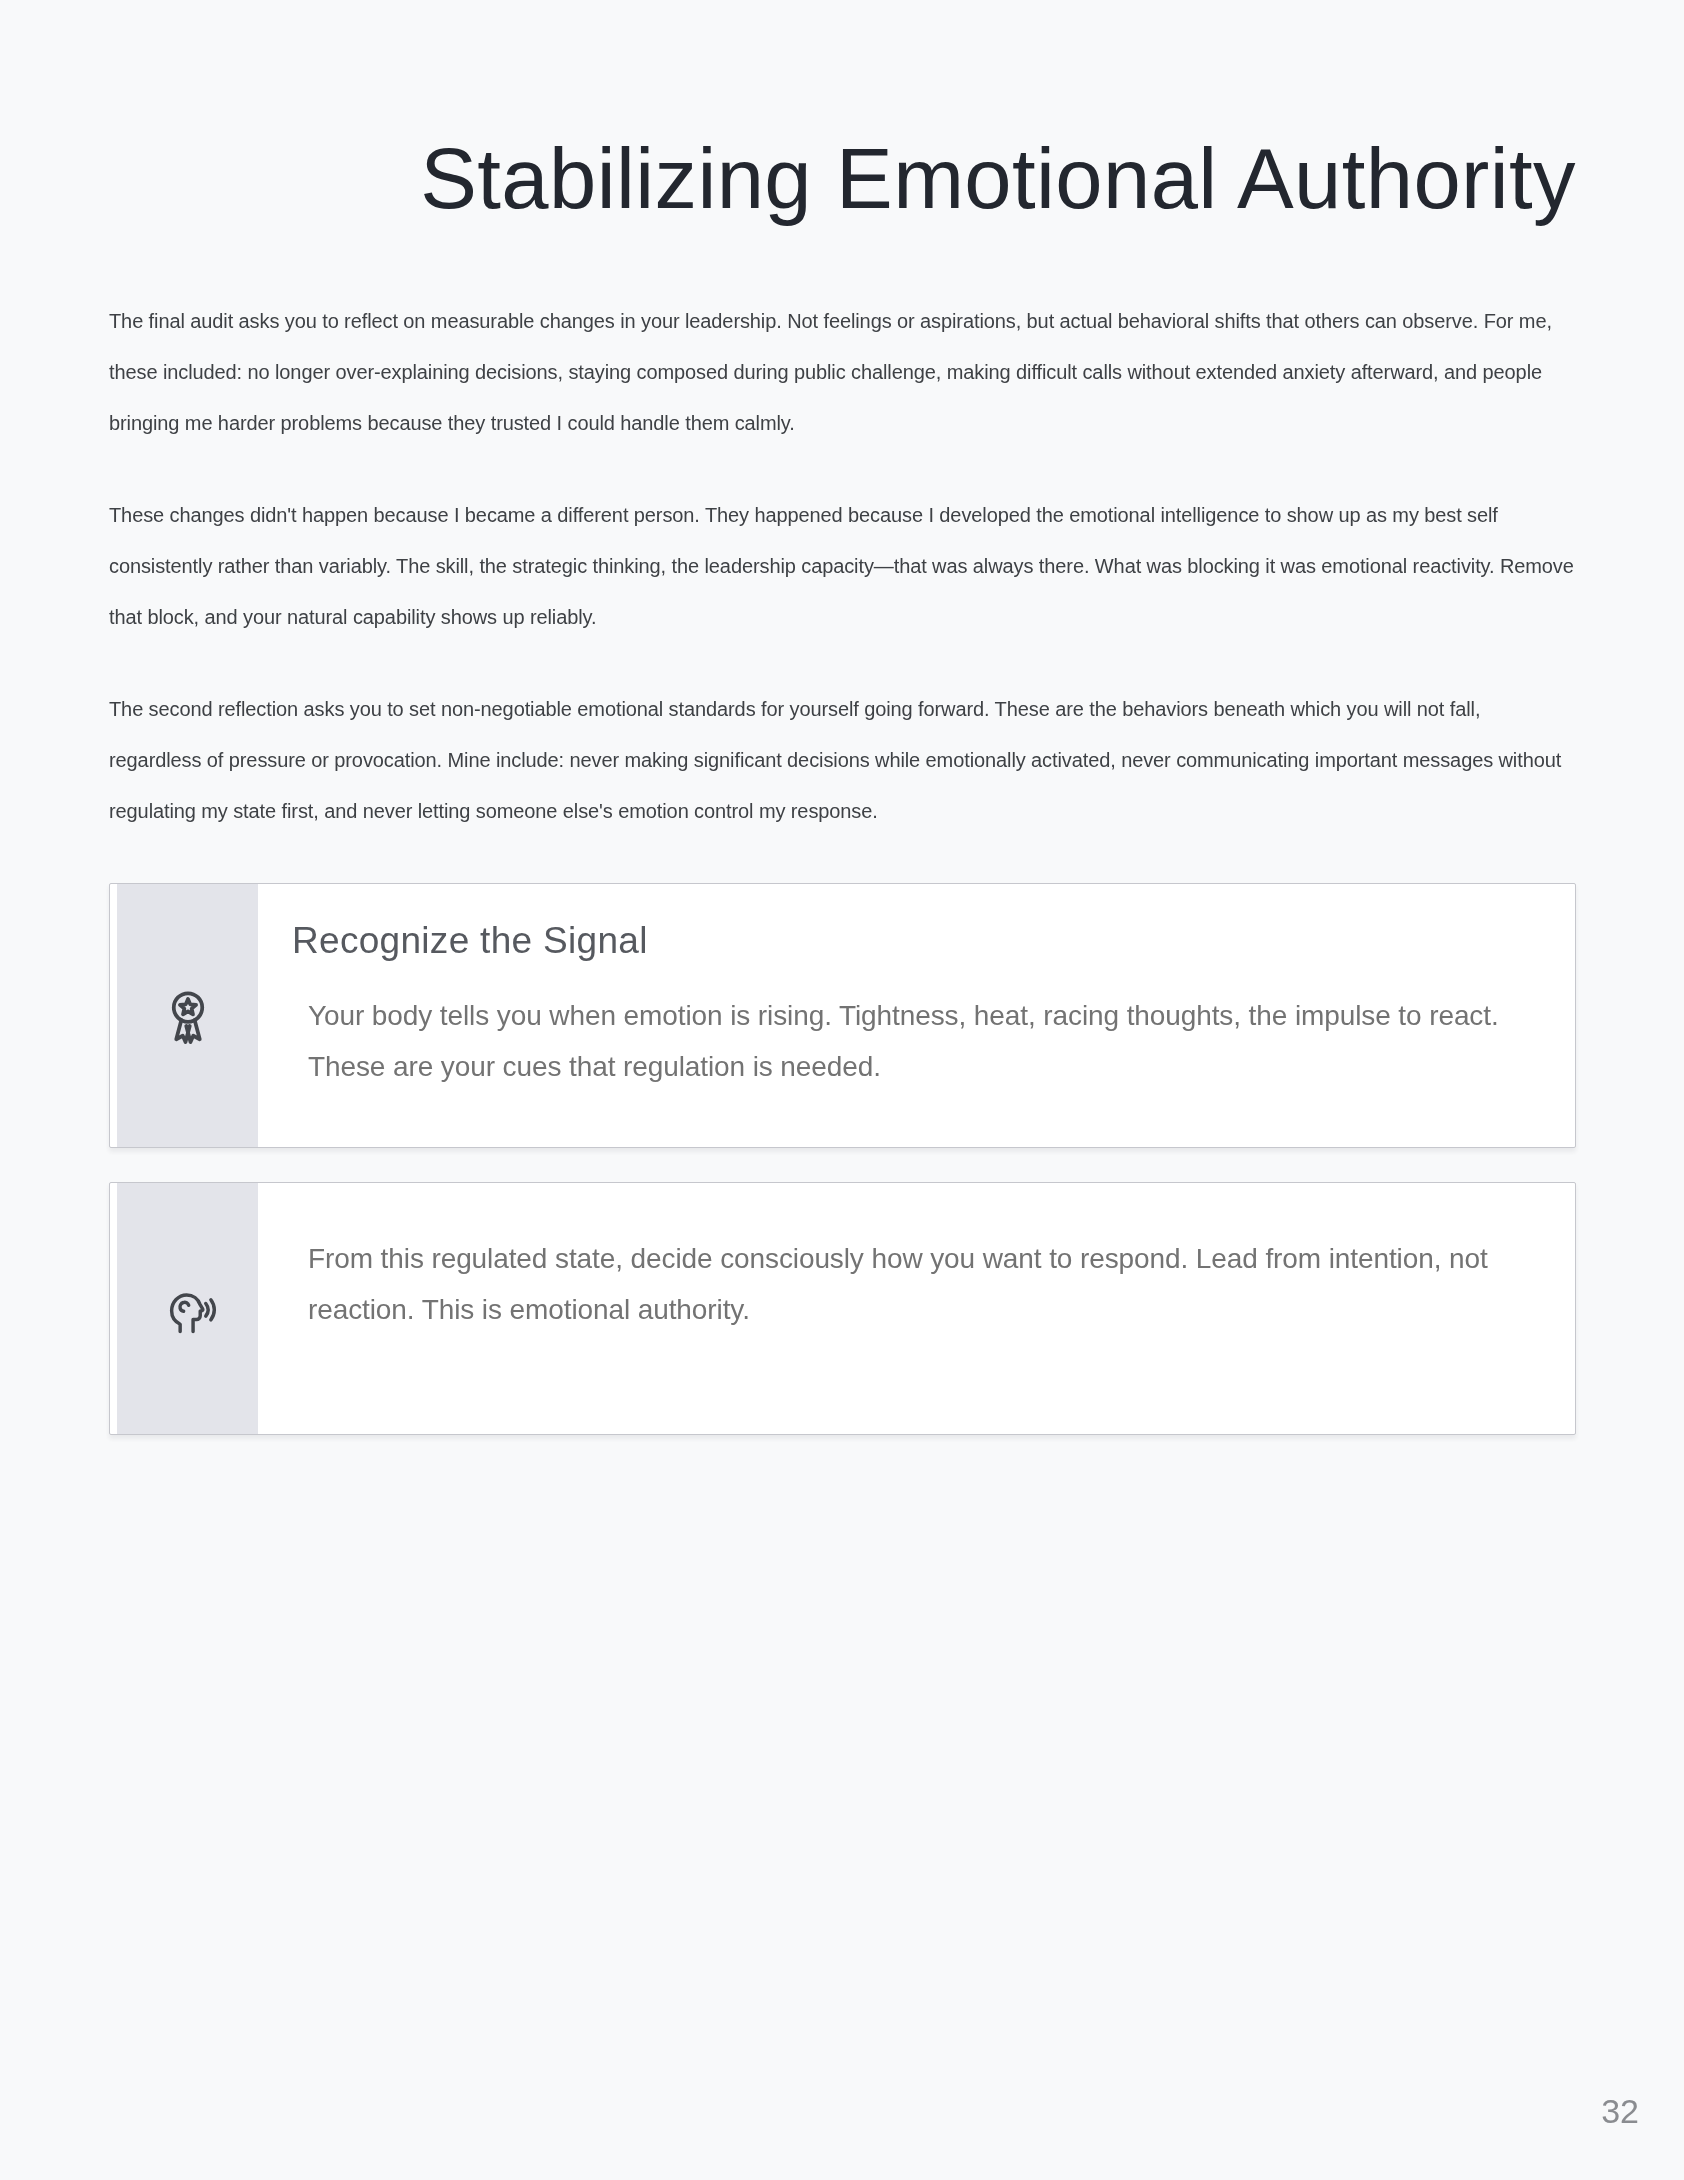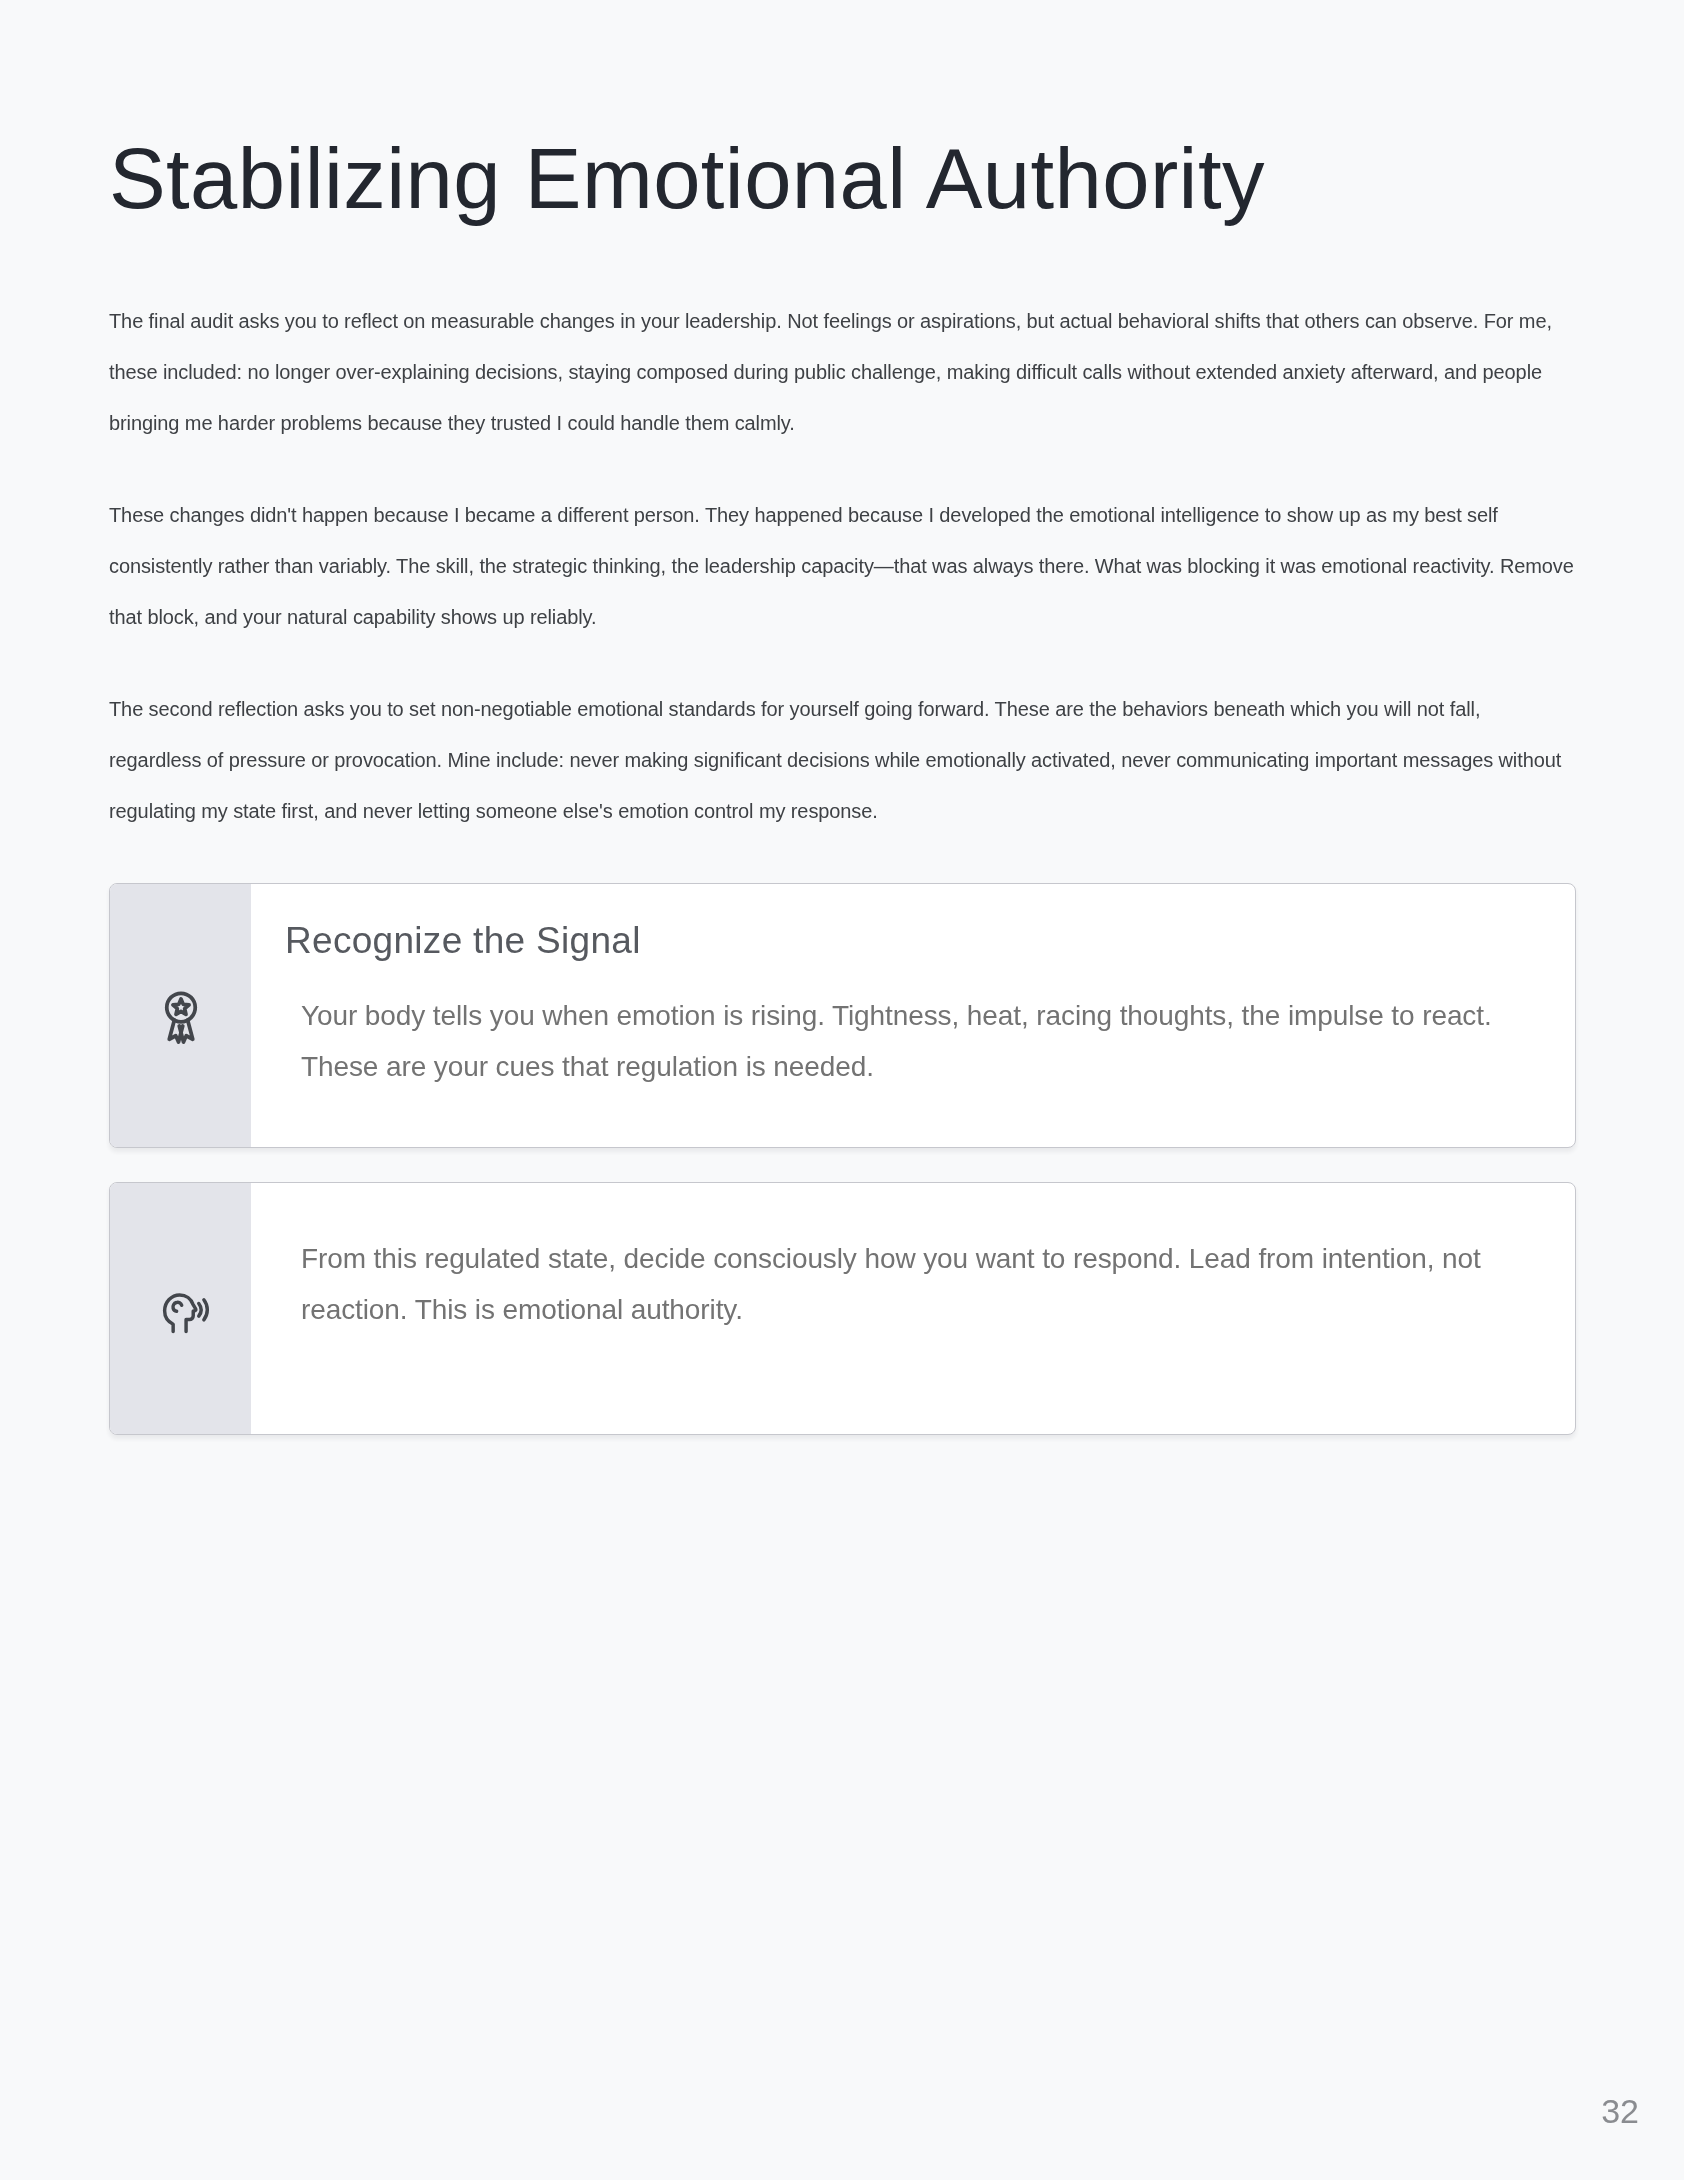--- a/index.html
+++ b/index.html
@@ -18,43 +18,45 @@
   .content {
     padding: 0 109px;
   }
   .page-title {
     margin: 128px 0 66px 0;
     font-size: 85px;
     line-height: 1.2;
     font-weight: 300;
     letter-spacing: 0.4px;
     color: #23272f;
+    text-align: right;
   }
   .body-para {
     margin: 0 0 41px 0;
     font-size: 20px;
     line-height: 51px;
     letter-spacing: -0.1px;
     color: #3e4145;
   }
   .cards {
     margin-top: 46px;
     display: flex;
     flex-direction: column;
     gap: 34px;
   }
   .card {
     display: flex;
     align-items: stretch;
     min-height: 253px;
     background: #ffffff;
     border: 1.7px solid #c6c7cd;
-    border-radius: 8px;
+    border-radius: 2px;
     overflow: hidden;
     box-shadow: 0 3.4px 4.3px rgba(40, 42, 54, 0.07);
+    padding-left: 7px;
   }
   .card-strip {
     flex: 0 0 141px;
     background: #e3e4ea;
     display: flex;
     align-items: center;
     justify-content: center;
   }
   .card-strip svg {
     width: 60px;

